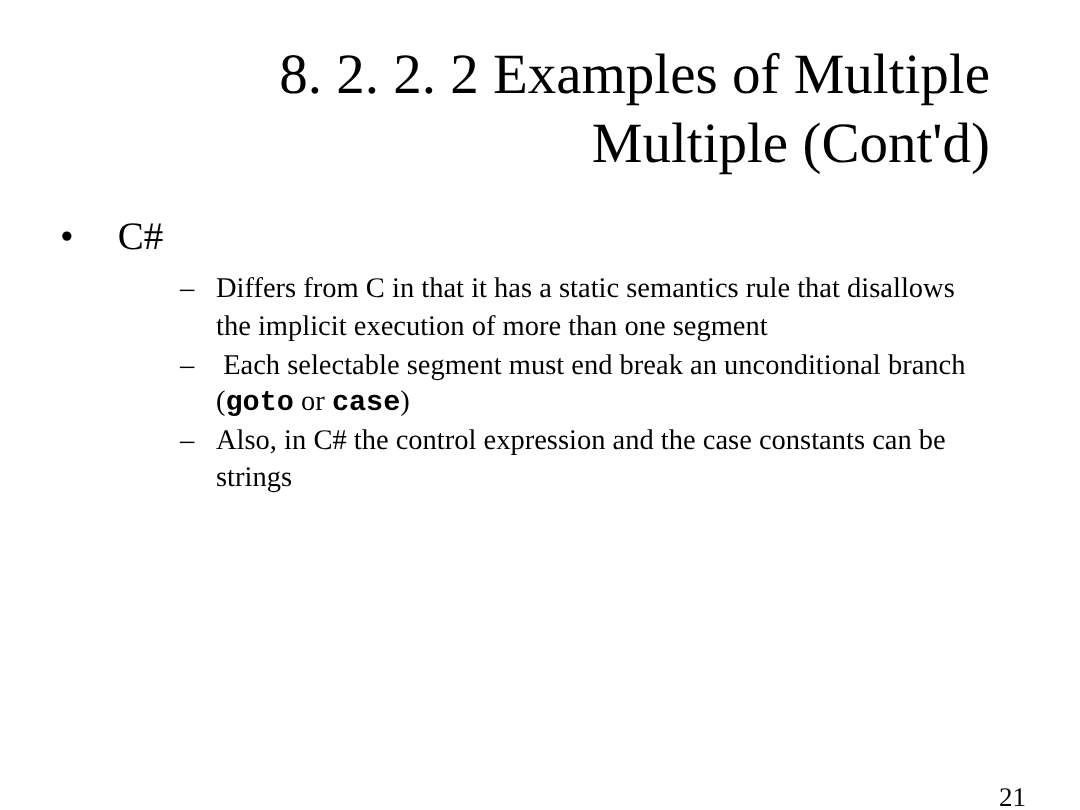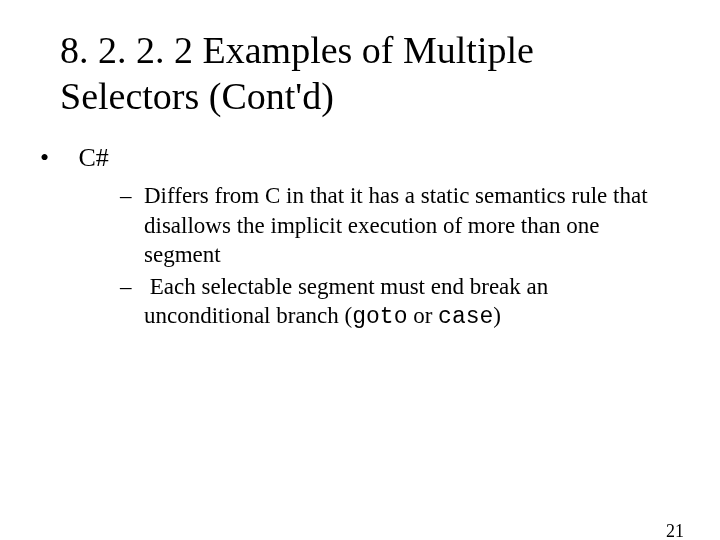--- a/index.html
+++ b/index.html
@@ -12,21 +12,21 @@
     color: #000000;
   }
   .slide {
     position: relative;
     width: 720px;
     height: 540px;
     box-sizing: border-box;
   }
   .title {
     font-size: 38px;
-    text-align: left;
+    text-align: right;
     margin: 28px 60px 24px 60px;
     line-height: 1.2;
     font-weight: normal;
   }
   ul.level1 {
     list-style: none;
     margin: 0 40px 0 40px;
     padding: 0;
   }
   ul.level1 > li {
@@ -40,59 +40,61 @@
     display: inline-block;
     width: 32px;
     text-indent: 0;
   }
   ul.level2 {
     list-style: none;
     margin: 8px 0 0 0;
     padding: 0 0 0 48px;
   }
   ul.level2 > li {
-    font-size: 23px;
+    font-size: 19px;
     line-height: 1.28;
     margin: 0 20px 2px 0;
     padding: 0 0 0 24px;
     text-indent: -24px;
   }
   ul.level2 > li::before {
     content: "–";
     display: inline-block;
     width: 24px;
     text-indent: 0;
   }
   .mono {
     font-family: "Courier New", Courier, monospace;
+    font-weight: bold;
   }
   .pagenum {
     position: absolute;
     right: 36px;
     bottom: 26px;
     font-size: 18px;
   }
 </style>
 </head>
 <body>
 
 <div class="slide">
 
   <h1 class="title">
     <span>8. 2. 2. 2 Examples of Multiple</span><br>
-    <span>Selectors (Cont'd)</span>
+    <span>Multiple (Cont'd)</span>
   </h1>
 
   <ul class="level1">
     <li>
       <span>C#</span>
       <ul class="level2">
         <li>Differs from C in that it has a static semantics rule that disallows the implicit execution of more than one segment</li>
         <li>
           <span>Each selectable segment must end break an unconditional branch (</span><span class="mono">goto</span><span> or </span><span class="mono">case</span><span>)</span>
         </li>
+        <li>Also, in C# the control expression and the case constants can be strings</li>
       </ul>
     </li>
   </ul>
 
   <div class="pagenum">21</div>
 
 </div>
 
 </body></html>

